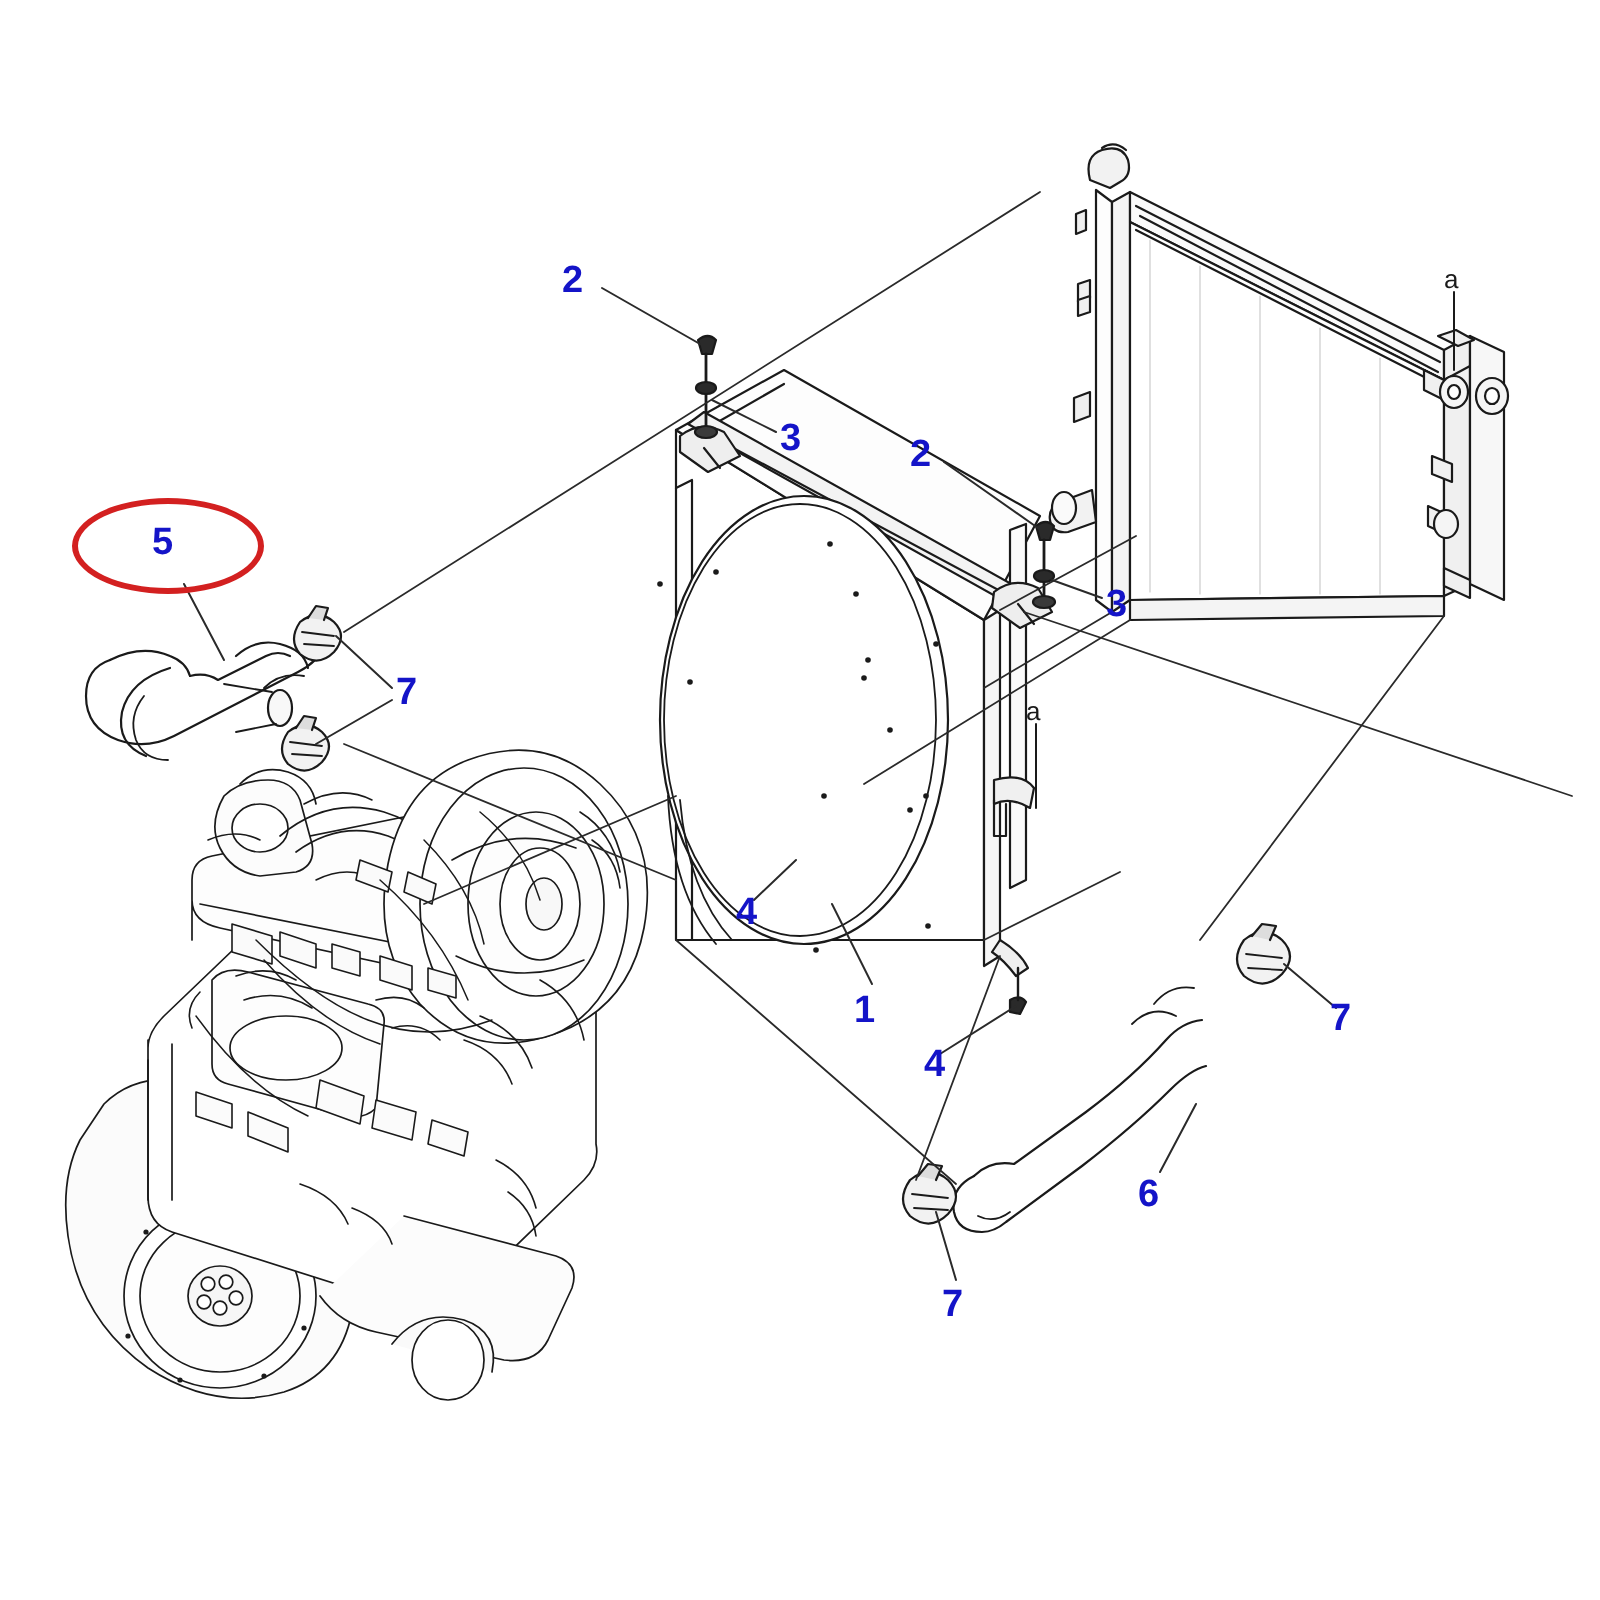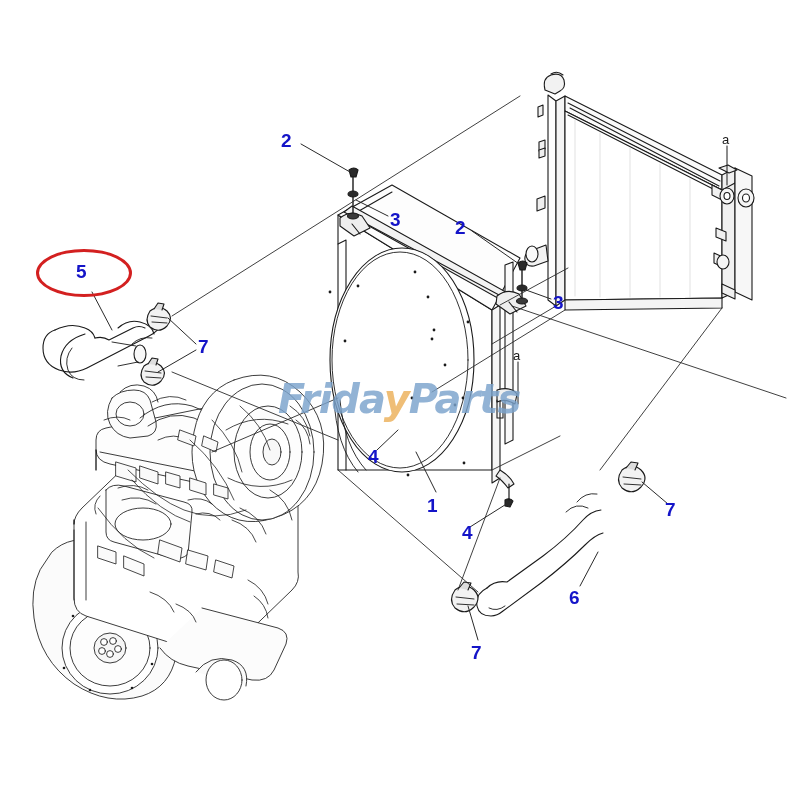--- a/index.html
+++ b/index.html
@@ -378,21 +378,20 @@
         <path d="M668 504 L642 482"></path>
         <path d="M580 586 L598 552"></path>
         <path d="M478 640 L468 606"></path>
       </g>
 
     </g>
   </svg>
 
   <div id="highlight-ellipse"></div>
 
-  <div id="watermark"><span>Frida</span><span class="wm-accent">y</span><span>Parts</span></div>
 
   <div class="callout" style="left:281px; top:131px;">2</div>
   <div class="callout" style="left:390px; top:210px;">3</div>
   <div class="callout" style="left:455px; top:218px;">2</div>
   <div class="callout" style="left:553px; top:293px;">3</div>
   <div class="callout" style="left:76px;  top:262px;">5</div>
   <div class="callout" style="left:198px; top:337px;">7</div>
   <div class="callout" style="left:368px; top:447px;">4</div>
   <div class="callout" style="left:427px; top:496px;">1</div>
   <div class="callout" style="left:462px; top:523px;">4</div>

